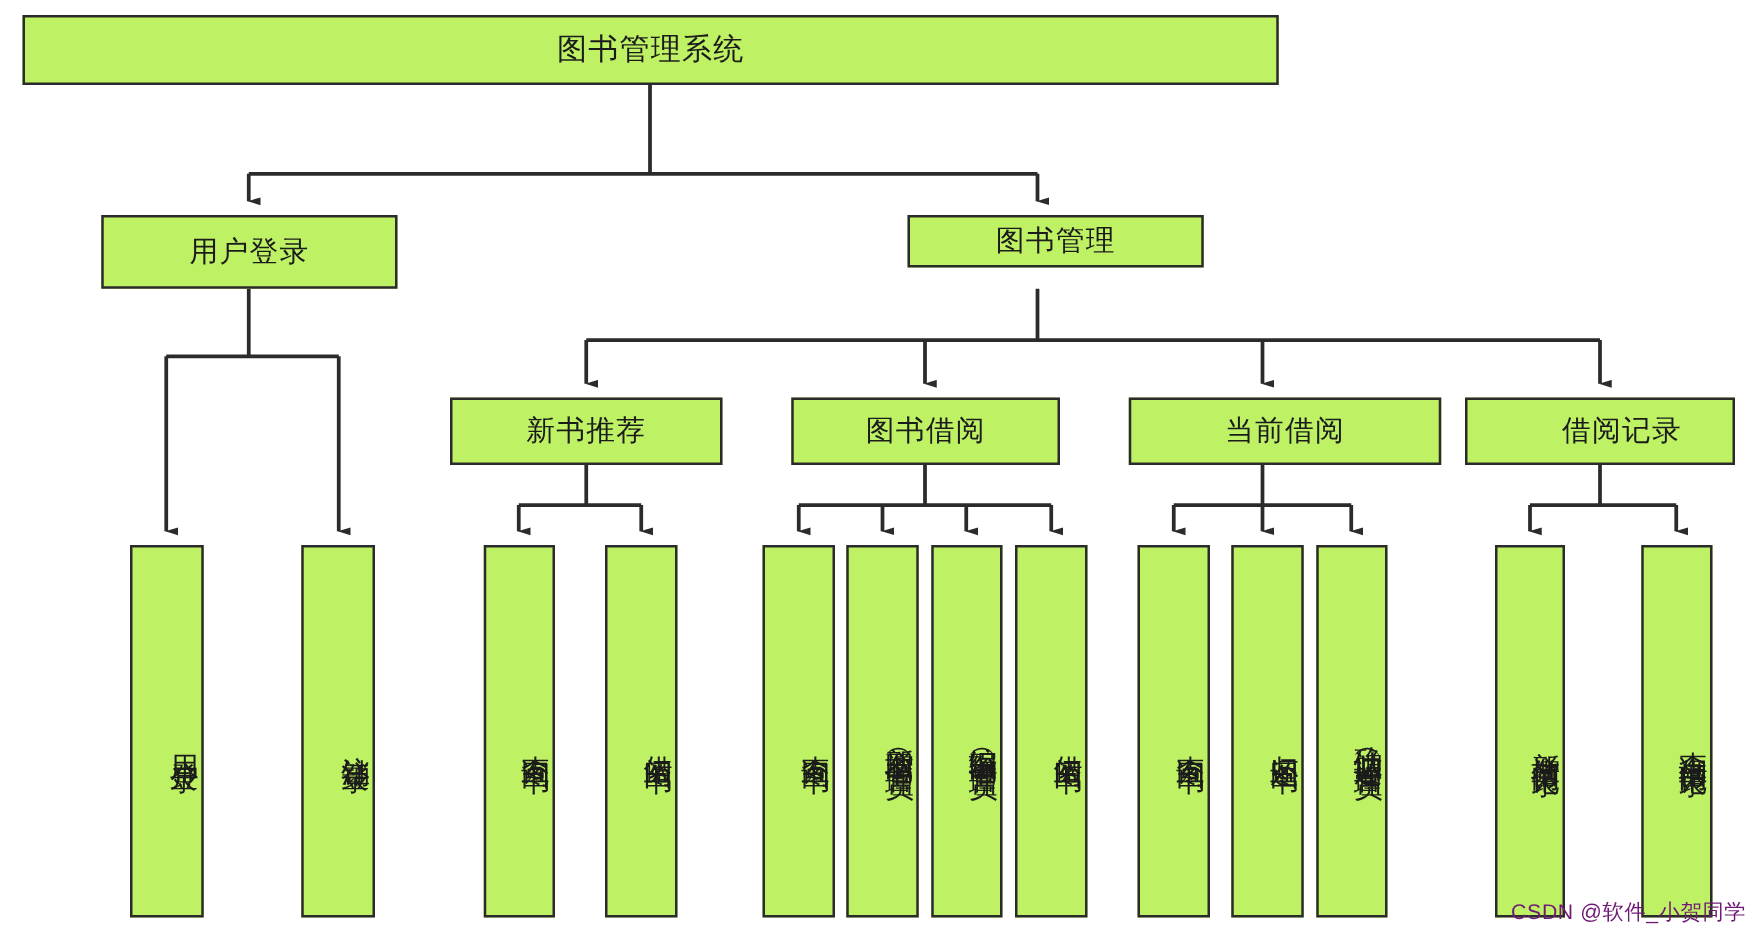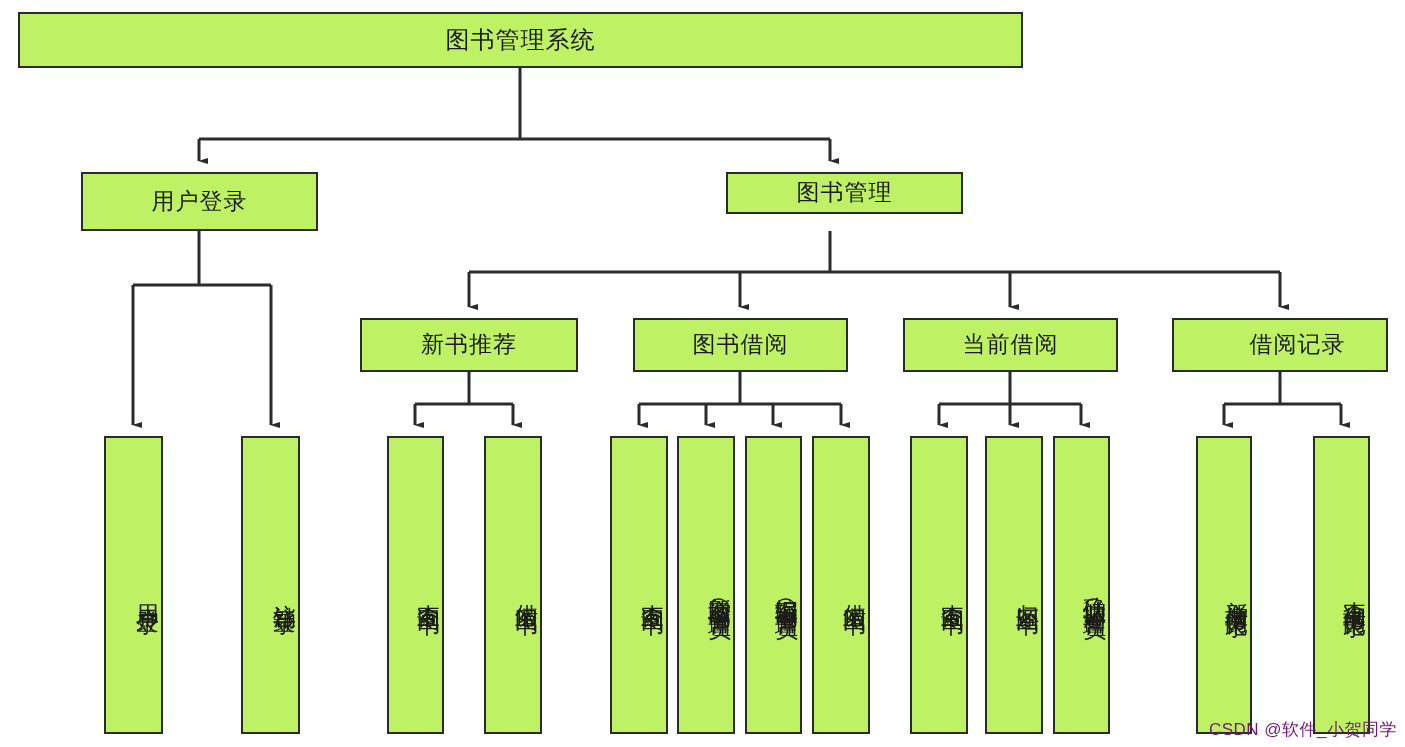--- a/index.html
+++ b/index.html
@@ -86,21 +86,21 @@
   <div class="node h" style="left:711px;top:172px;width:237px;height:42px;margin-left:15px;">
     <span>图书管理</span>
   </div>
 
   <div class="node h" style="left:633px;top:318px;width:215px;height:54px;">
     <span>图书借阅</span>
   </div>
   <div class="node h" style="left:360px;top:318px;width:218px;height:54px;">
     <span>新书推荐</span>
   </div>
-  <div class="node h" style="left:903px;top:318px;width:215px;height:54px;">
+  <div class="node h" style="left:903px;top:318px;width:250px;height:54px;">
     <span>当前借阅</span>
   </div>
   <div class="node h" style="left:1172px;top:318px;width:216px;height:54px;padding-left:35px;">
     <span>借阅记录</span>
   </div>
 
   <div class="node v" style="left:104px;top:436px;width:59px;height:298px;">
     <span>用户登录</span>
   </div>
   <div class="node v" style="left:241px;top:436px;width:59px;height:298px;">

